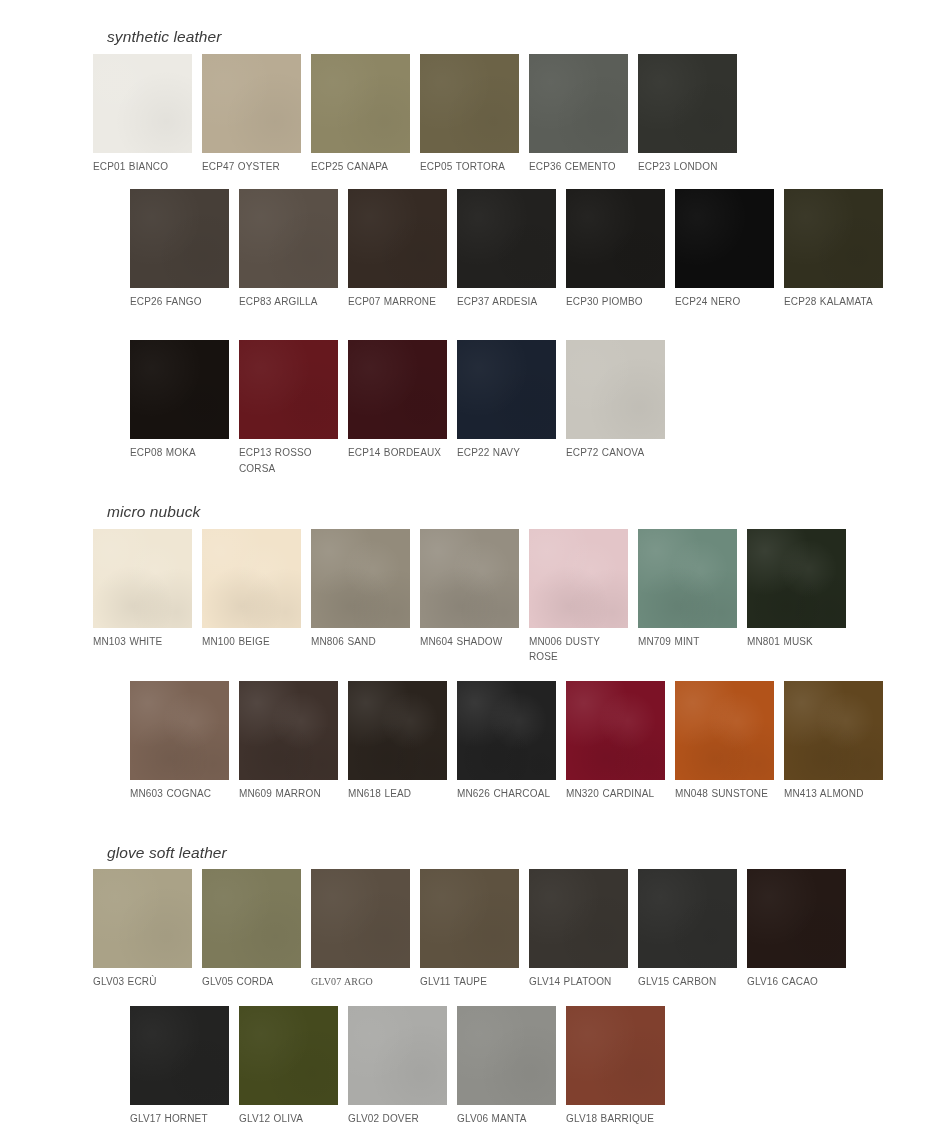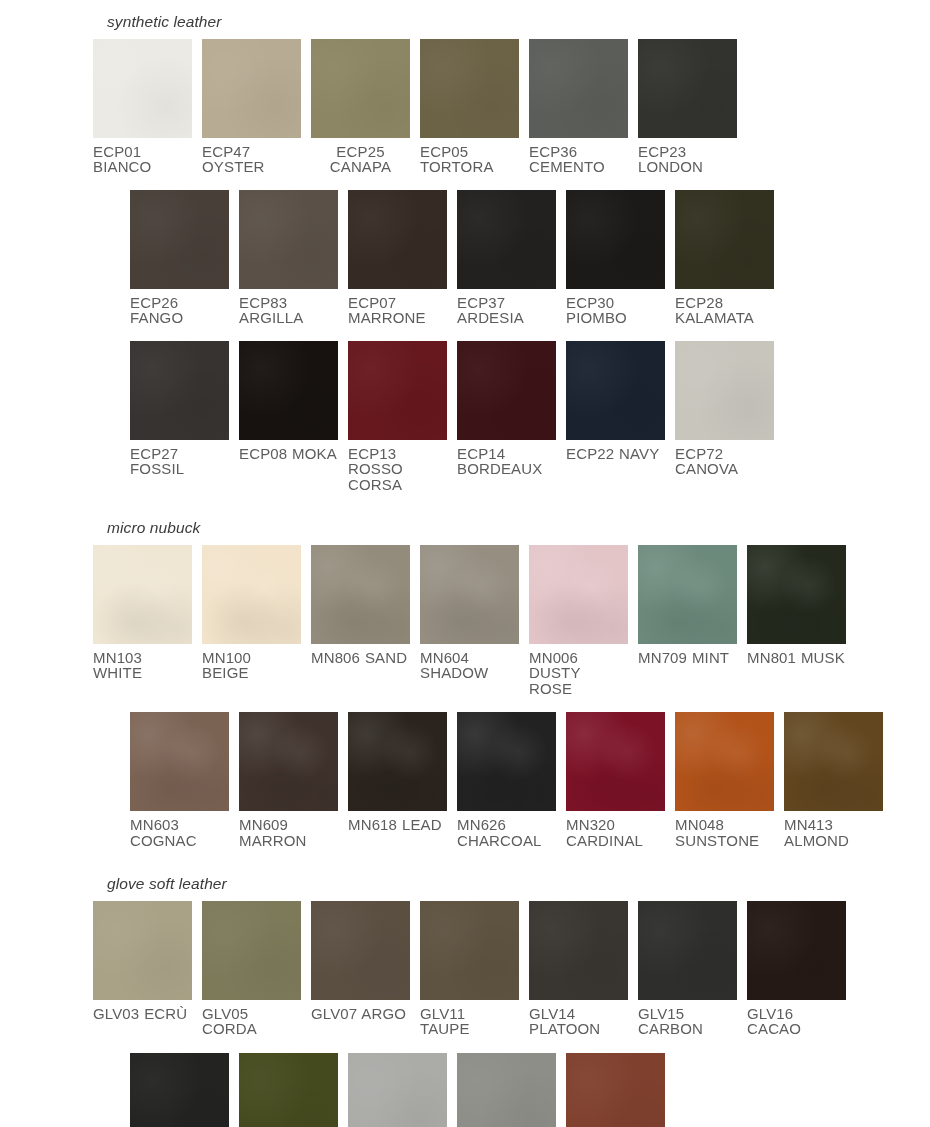--- a/index.html
+++ b/index.html
@@ -74,30 +74,30 @@
   }
   .swatch-chip.grainy::after {
     background-image:
       radial-gradient(circle at 18% 22%, rgba(255,255,255,0.10), rgba(255,255,255,0) 40%),
       radial-gradient(circle at 62% 40%, rgba(255,255,255,0.07), rgba(255,255,255,0) 34%),
       radial-gradient(circle at 40% 78%, rgba(0,0,0,0.07), rgba(0,0,0,0) 42%),
       radial-gradient(circle at 84% 84%, rgba(0,0,0,0.06), rgba(0,0,0,0) 38%);
   }
 
   .swatch-label {
-    font-size: 15px;
+    font-size: 10px;
     line-height: 15.5px;
     color: #5d5d5d;
     letter-spacing: 0.15px;
     margin-top: 6px;
     word-spacing: 0.5px;
   }
 
   
-  .section.synthetic { padding-top: 14px; }
+  .section.synthetic { padding-top: 29px; }
   .section.nubuck    { padding-top: 28px; }
   .section.glove     { padding-top: 28px; }
 
   .swatch-row + .swatch-row { margin-top: 15px; margin-left: 37px; }
   .section.nubuck .swatch-row + .swatch-row { margin-top: 16px; }
   .section.glove .swatch-row + .swatch-row { margin-top: 16px; }
 
   .row-tall .swatch-label { min-height: 31px; }
 </style>
 </head>
@@ -110,21 +110,21 @@
         <div class="swatch-cell">
           <div class="swatch-chip" style="background-color: rgb(236, 234, 228);"></div>
           <div class="swatch-label" style="color: rgb(93, 93, 93);">ECP01 BIANCO</div>
         </div>
         <div class="swatch-cell">
           <div class="swatch-chip" style="background-color: rgb(184, 171, 147);"></div>
           <div class="swatch-label" style="color: rgb(93, 93, 93);">ECP47 OYSTER</div>
         </div>
         <div class="swatch-cell">
           <div class="swatch-chip" style="background-color: rgb(141, 134, 100);"></div>
-          <div class="swatch-label" style="color: rgb(93, 93, 93); text-align: center;">ECP25 CANAPA</div>
+          <div class="swatch-label" style="color: rgb(93, 93, 93);">ECP25 CANAPA</div>
         </div>
         <div class="swatch-cell">
           <div class="swatch-chip" style="background-color: rgb(108, 99, 71);"></div>
           <div class="swatch-label" style="color: rgb(93, 93, 93);">ECP05 TORTORA</div>
         </div>
         <div class="swatch-cell">
           <div class="swatch-chip" style="background-color: rgb(91, 94, 88);"></div>
           <div class="swatch-label" style="color: rgb(93, 93, 93);">ECP36 CEMENTO</div>
         </div>
         <div class="swatch-cell">
@@ -147,29 +147,29 @@
         </div>
         <div class="swatch-cell">
           <div class="swatch-chip" style="background-color: rgb(34, 33, 31);"></div>
           <div class="swatch-label" style="color: rgb(93, 93, 93);">ECP37 ARDESIA</div>
         </div>
         <div class="swatch-cell">
           <div class="swatch-chip" style="background-color: rgb(27, 26, 24);"></div>
           <div class="swatch-label" style="color: rgb(93, 93, 93);">ECP30 PIOMBO</div>
         </div>
         <div class="swatch-cell">
+          <div class="swatch-chip" style="background-color: rgb(13, 13, 13);"></div>
+          <div class="swatch-label" style="color: rgb(93, 93, 93);">ECP24 NERO</div>
+        </div>
+        <div class="swatch-cell">
           <div class="swatch-chip" style="background-color: rgb(50, 48, 31);"></div>
           <div class="swatch-label" style="color: rgb(93, 93, 93);">ECP28 KALAMATA</div>
         </div>
       </div>
       <div class="swatch-row row-tall">
-        <div class="swatch-cell">
-          <div class="swatch-chip" style="background-color: rgb(55, 51, 48);"></div>
-          <div class="swatch-label" style="color: rgb(93, 93, 93);">ECP27 FOSSIL</div>
-        </div>
         <div class="swatch-cell">
           <div class="swatch-chip" style="background-color: rgb(23, 18, 15);"></div>
           <div class="swatch-label" style="color: rgb(93, 93, 93);">ECP08 MOKA</div>
         </div>
         <div class="swatch-cell">
           <div class="swatch-chip" style="background-color: rgb(102, 24, 30);"></div>
           <div class="swatch-label" style="color: rgb(93, 93, 93);">ECP13 ROSSO CORSA</div>
         </div>
         <div class="swatch-cell">
           <div class="swatch-chip" style="background-color: rgb(60, 19, 23);"></div>
@@ -254,21 +254,21 @@
         <div class="swatch-cell">
           <div class="swatch-chip" style="background-color: rgb(170, 162, 135);"></div>
           <div class="swatch-label" style="color: rgb(93, 93, 93);">GLV03 ECRÙ</div>
         </div>
         <div class="swatch-cell">
           <div class="swatch-chip" style="background-color: rgb(125, 122, 90);"></div>
           <div class="swatch-label" style="color: rgb(93, 93, 93);">GLV05 CORDA</div>
         </div>
         <div class="swatch-cell">
           <div class="swatch-chip" style="background-color: rgb(91, 79, 66);"></div>
-          <div class="swatch-label" style="color: rgb(93, 93, 93);">GLV07 ARGO</div>
+          <div class="swatch-label" style="color: rgb(93, 93, 93); font-family: Liberation Serif, serif;">GLV07 ARGO</div>
         </div>
         <div class="swatch-cell">
           <div class="swatch-chip" style="background-color: rgb(94, 82, 64);"></div>
           <div class="swatch-label" style="color: rgb(93, 93, 93);">GLV11 TAUPE</div>
         </div>
         <div class="swatch-cell">
           <div class="swatch-chip" style="background-color: rgb(57, 53, 48);"></div>
           <div class="swatch-label" style="color: rgb(93, 93, 93);">GLV14 PLATOON</div>
         </div>
         <div class="swatch-cell">

